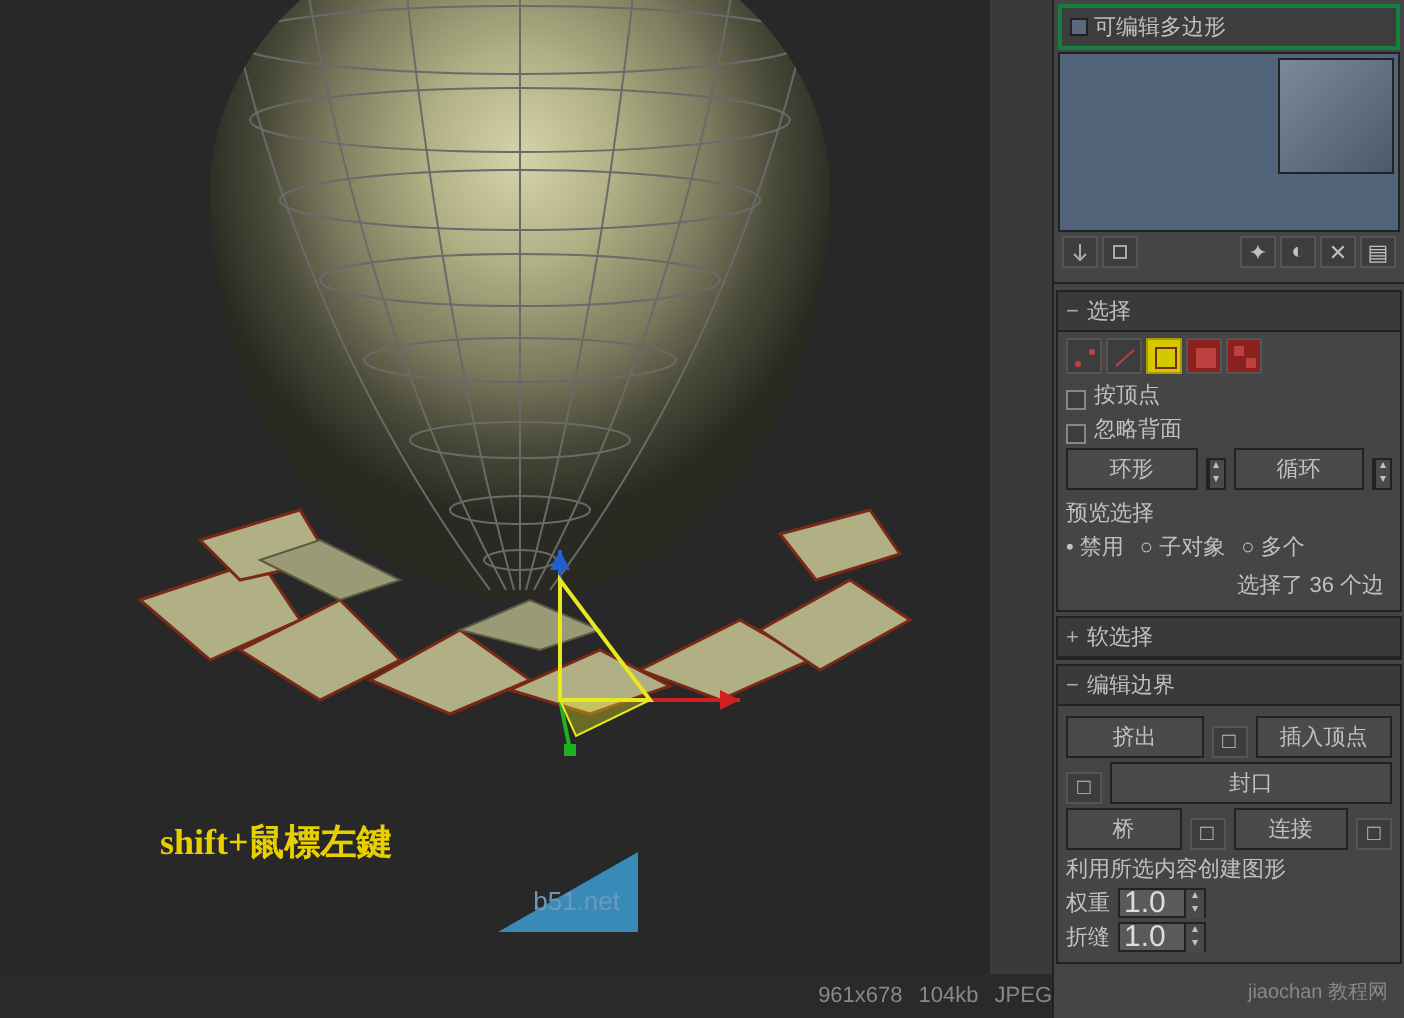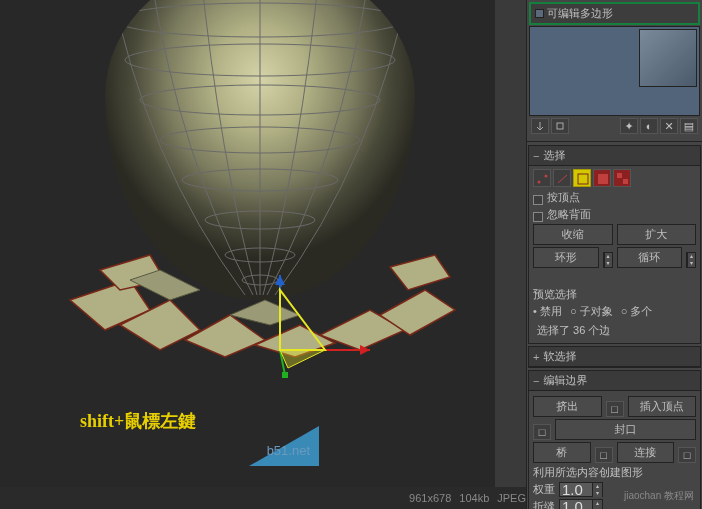--- a/index.html
+++ b/index.html
@@ -29,21 +29,21 @@
 .si.on{background:#d4c800;border-color:#aa9a00}
 .si.red{background:#8a2020}
 .row{display:flex;align-items:flex-end;gap:4px;margin:2px 0}
 .cb{width:10px;height:10px;border:1px solid #888;background:#3d3d3d}
 .spin{display:flex;align-items:center;border:1px solid #222;background:#5a5a5a;height:15px}
 .spin input{width:32px;background:transparent;border:none;color:#ddd;font-size:15px;padding:0 2px}
 .spin.dis input{color:#666}
 .sp-btns{display:flex;flex-direction:column;width:10px}
 .sp-btns div{height:7px;background:#4a4a4a;border-left:1px solid #222;font-size:6px;text-align:center;line-height:7px}
 .btn{background:#4a4a4a;border:1px solid #222;padding:2px 6px;text-align:center;flex:1}
-.sel-info{text-align:left;padding:2px 4px;color:#c0c0c0}
+.sel-info{text-align:right;padding:2px 4px;color:#c0c0c0}
 .footer{position:absolute;left:0;bottom:0;width:526px;height:22px;background:#2a2a2a;color:#888;display:flex;align-items:center;justify-content:flex-end;gap:8px;font-size:11px}
 .wm{position:absolute;right:185px;bottom:30px;color:#6a9abf;font-size:13px}
 .wm2{position:absolute;right:8px;bottom:6px;color:#888;font-size:10px}
 .tri{position:absolute;right:176px;bottom:22px;width:0;height:0;border-left:70px solid transparent;border-bottom:40px solid #3a8ab8}
 </style>
 </head>
 <body>
 
 <div class="viewport">
   <div class="vessel">
@@ -160,36 +160,32 @@
       </div>
       <div class="row">
           <div class="cb"></div>
           <span>按顶点</span>
         </div>
       <div class="row">
           <div class="cb"></div>
           <span>忽略背面</span>
         </div>
       <div class="row">
-        <div class="btn">收缩</div>
-        <div class="btn">扩大</div>
-      </div>
-      <div class="row">
         <div class="btn">环形</div>
         <div class="sp-btns" style="border:1px solid #222">
             <div>▴</div>
             <div>▾</div>
           </div>
         <div class="btn">循环</div>
         <div class="sp-btns" style="border:1px solid #222">
             <div>▴</div>
             <div>▾</div>
           </div>
       </div>
-      <div class="row" style="margin-top:19px">
+      <div class="row" style="margin-top:4px">
           <span>预览选择</span>
         </div>
       <div class="row" style="gap:8px">
         <span>• <span>禁用</span></span>
         <span>○ <span>子对象</span></span>
         <span>○ <span>多个</span></span>
       </div>
       <div class="sel-info">选择了 36 个边</div>
     </div>
   </div>

